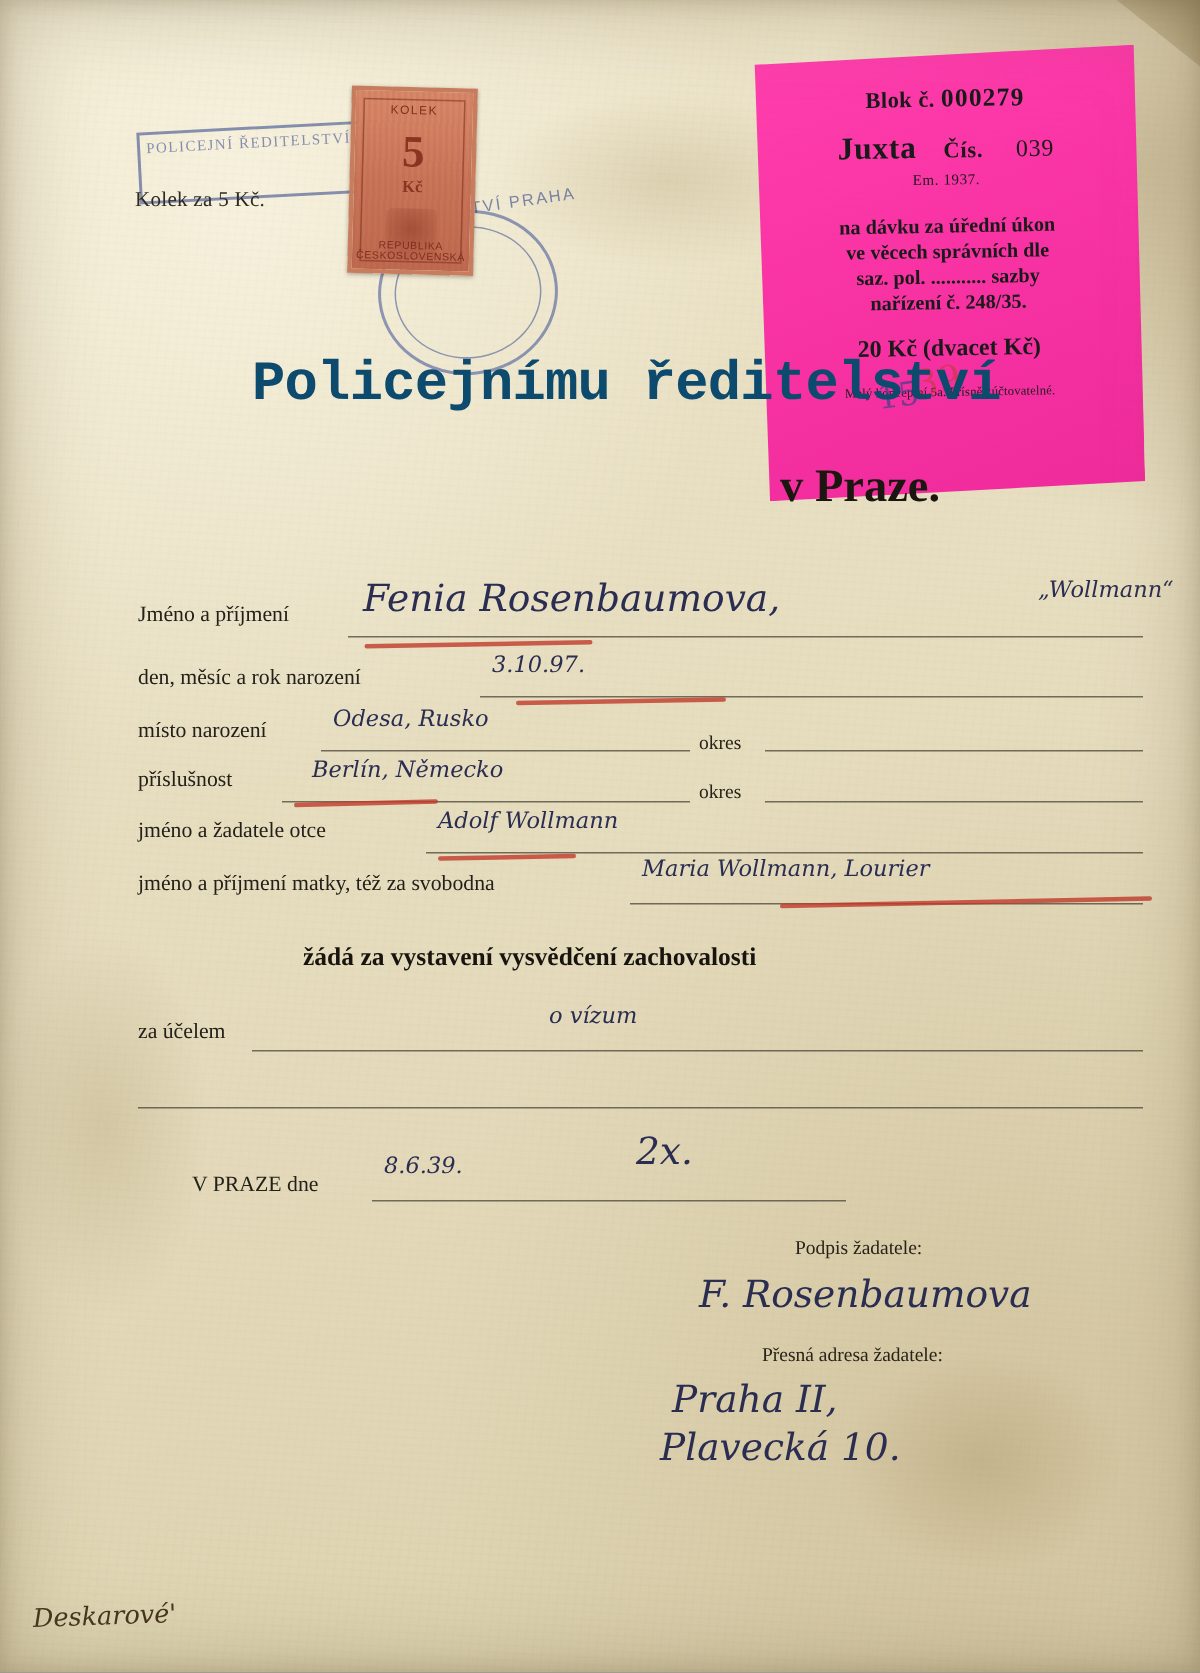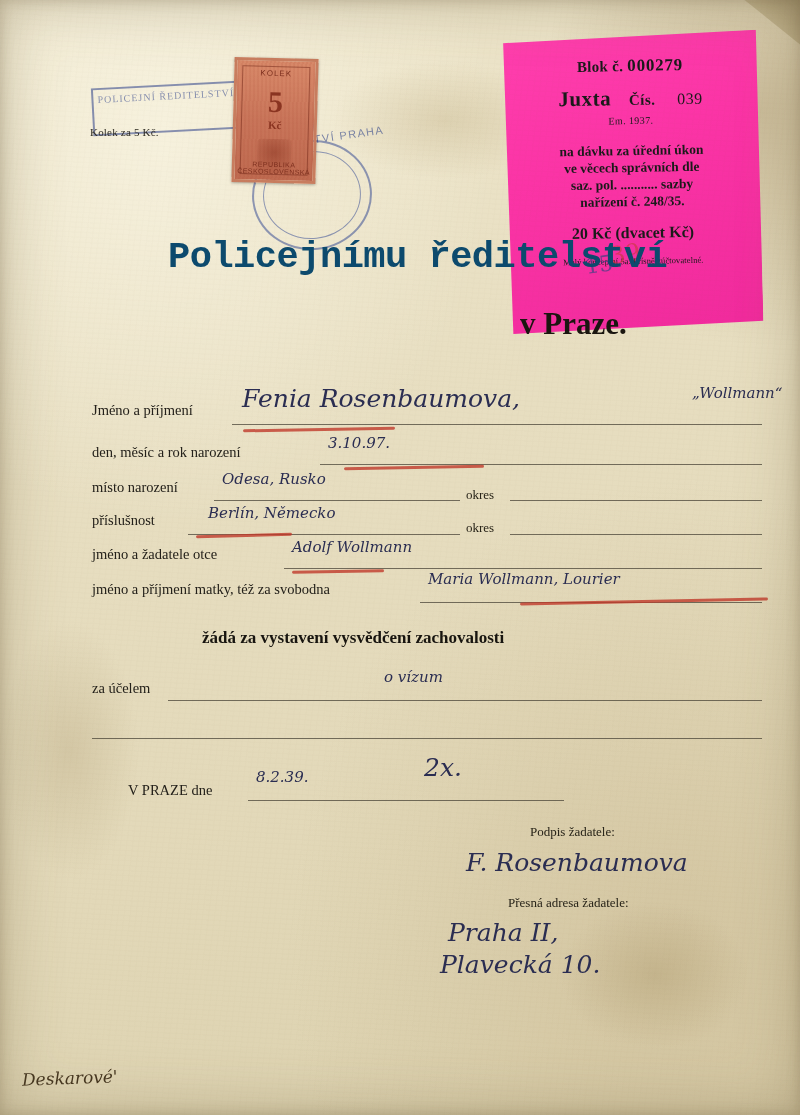--- a/index.html
+++ b/index.html
@@ -52,21 +52,21 @@
   .stain {
     position: absolute;
     border-radius: 50%;
     pointer-events: none;
   }
 
   
   .kolek-label {
     position: absolute;
     left: 90px; top: 126px;
-    font-size: 11px;
+    font-size: 14px;
     color: #2d2a22;
     letter-spacing: .2px;
   }
   .office-stamp-box {
     position: absolute;
     left: 92px; top: 84px;
     width: 168px; height: 48px;
     border: 2px solid #2b3f8a;
     transform: rotate(-3deg);
     opacity: .55;
@@ -407,26 +407,26 @@
   <div class="row" style="top:581px;">jméno a příjmení matky, též za svobodna</div>
   <div class="rule" style="left:420px; top:602px; width:342px;"></div>
   <div class="hand mid" style="left:428px; top:570px;">Maria Wollmann, Lourier</div>
   <div class="underline-red" style="left:520px; top:600px; width:248px; transform:rotate(-1.2deg);"></div>
 
   <div class="center-bold" style="left:202px; top:628px;">žádá za vystavení vysvědčení zachovalosti</div>
 
   <div class="row" style="top:680px;">za účelem</div>
   <div class="rule" style="left:168px; top:700px; width:594px;"></div>
   <div class="rule" style="left:92px; top:738px; width:670px;"></div>
-  <div class="hand mid" style="left:384px; top:668px;">o vízum</div>
+  <div class="hand mid" style="left:366px; top:668px;">o vízum</div>
   <div class="hand big" style="left:424px; top:706px;margin-top:47px;">2x.</div>
 
   <div class="row" style="left:128px; top:782px;">V PRAZE dne</div>
   <div class="rule" style="left:248px; top:800px; width:316px;"></div>
-  <div class="hand mid" style="left:256px; top:768px;">8.2.39.</div>
+  <div class="hand mid" style="left:256px; top:768px;">8.6.39.</div>
 
   <div class="label-sm" style="left:530px; top:824px;">Podpis žadatele:</div>
   <div class="hand big" style="left:466px; top:848px;">F. Rosenbaumova</div>
 
   <div class="label-sm" style="left:508px; top:895px;">Přesná adresa žadatele:</div>
   <div class="hand big" style="left:448px; top:918px;">Praha II,</div>
   <div class="hand big" style="left:440px; top:950px;">Plavecká 10.</div>
 
   <div class="bottom-note">Deskarové'</div>
 

